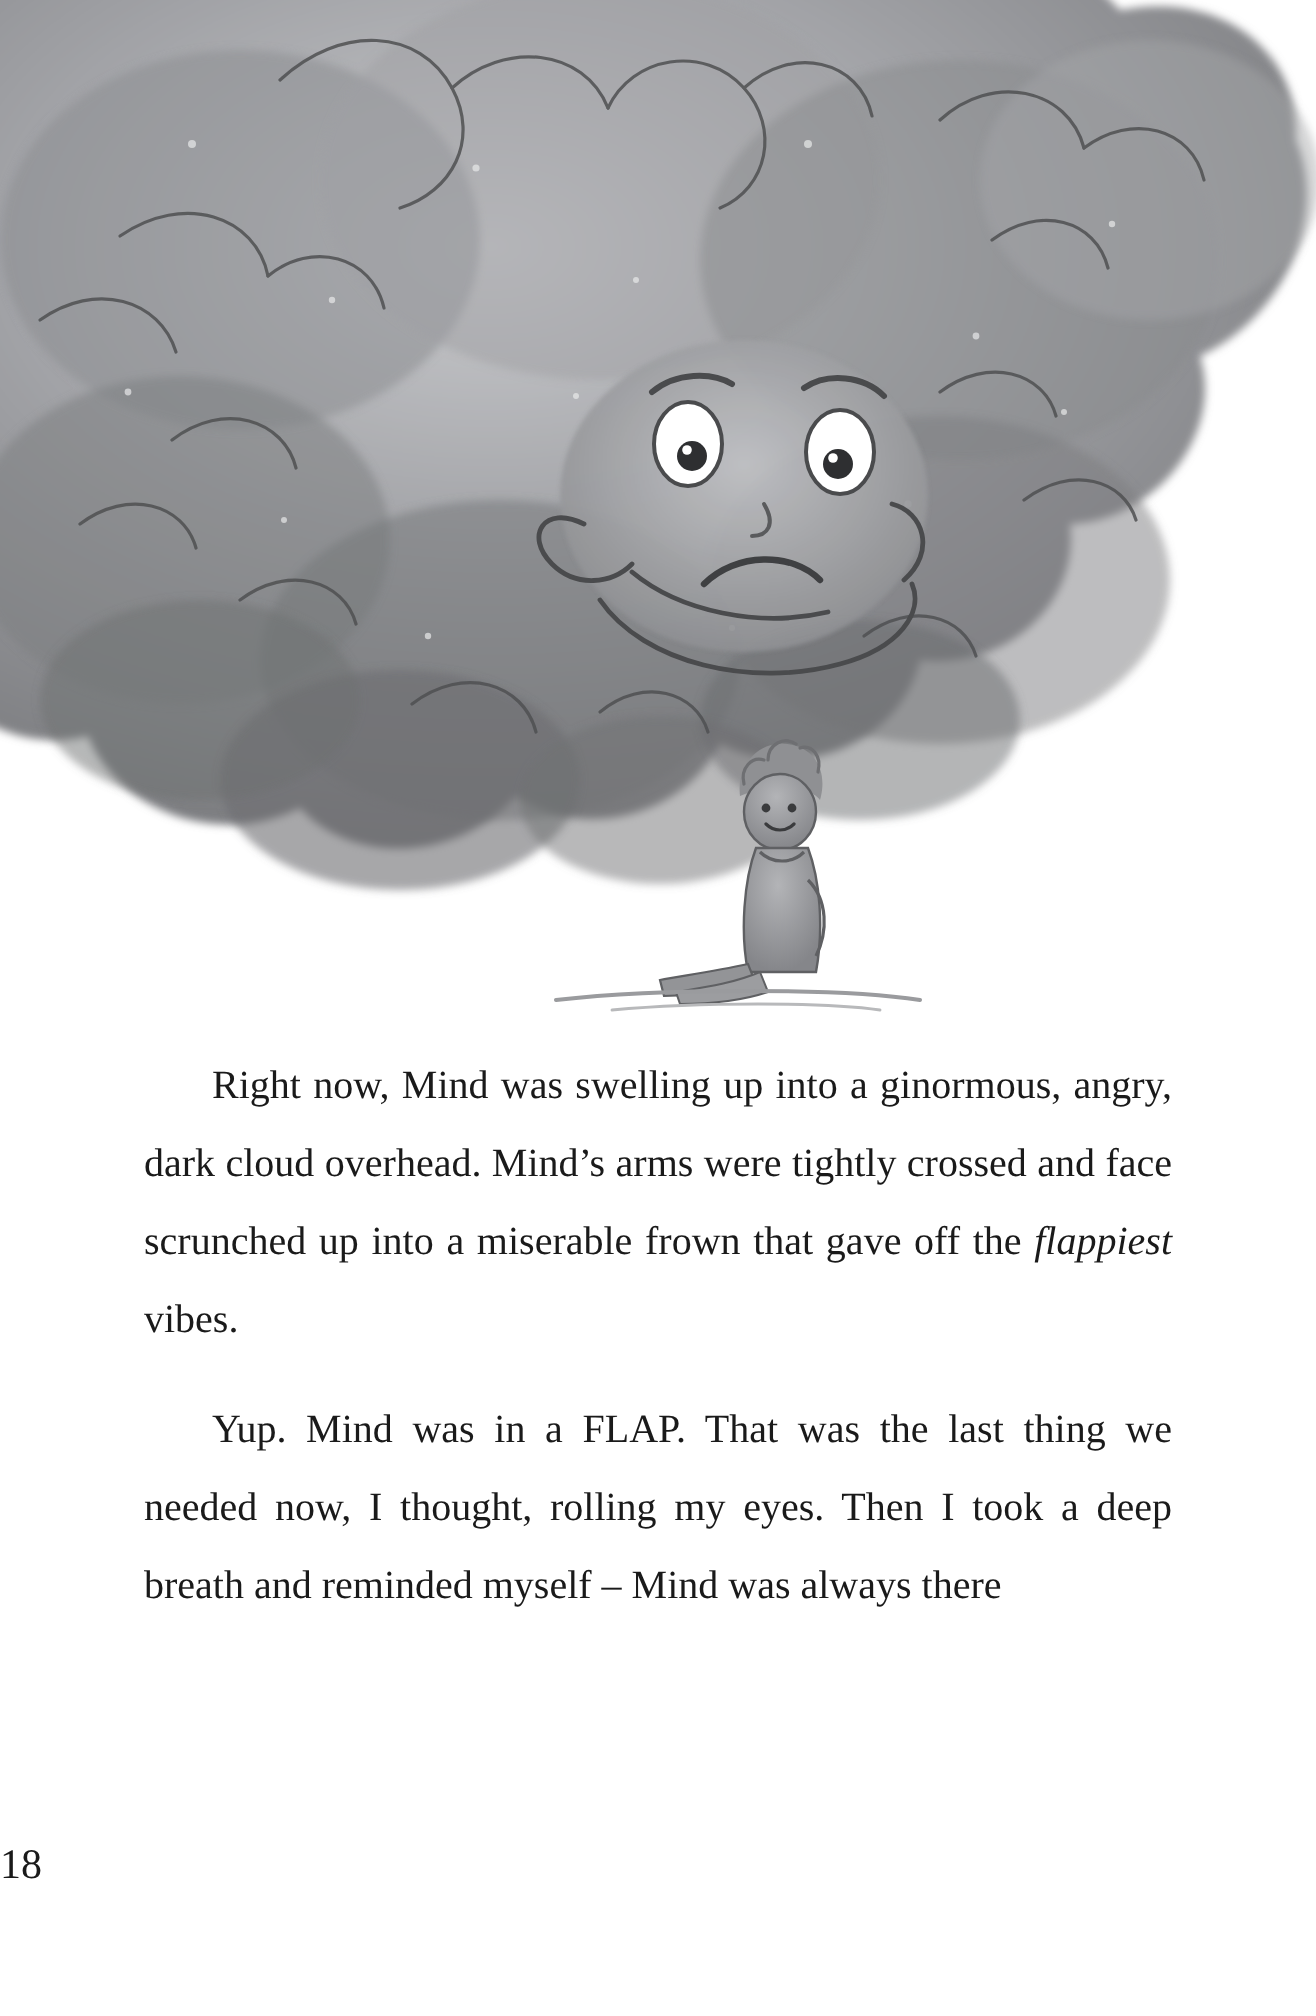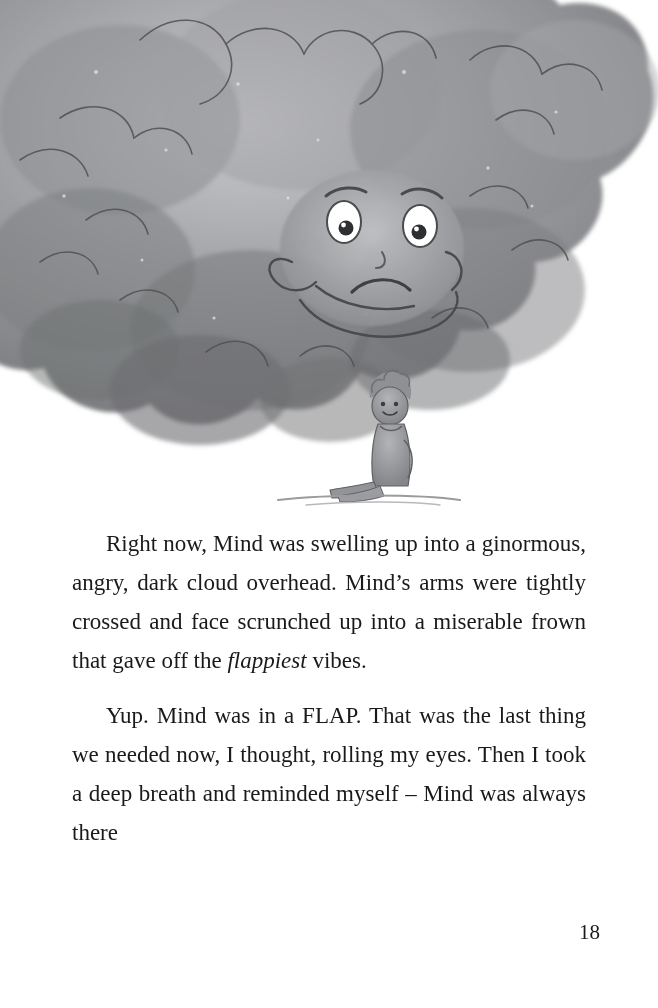--- a/index.html
+++ b/index.html
@@ -39,42 +39,42 @@
   
   .text-block {
     position: absolute;
     left: 72px;
     top: 524px;
     width: 514px;
   }
 
   .para {
     margin: 0;
-    font-size: 23px;
+    font-size: 20px;
     line-height: 39px;
     color: #1a1a1a;
     text-align: justify;
     text-indent: 34px;
     hyphens: none;
   }
 
   .para + .para {
     margin-top: 16px;
   }
 
   .para em {
     font-style: italic;
   }
 
   .folio {
     position: absolute;
     left: 0;
     top: 920px;
     width: 600px;
-    text-align: right;
+    text-align: left;
     font-size: 21px;
     color: #1a1a1a;
     font-family: "Liberation Serif", serif;
   }
 </style>
 </head>
 <body>
 
 <div class="page">
 

